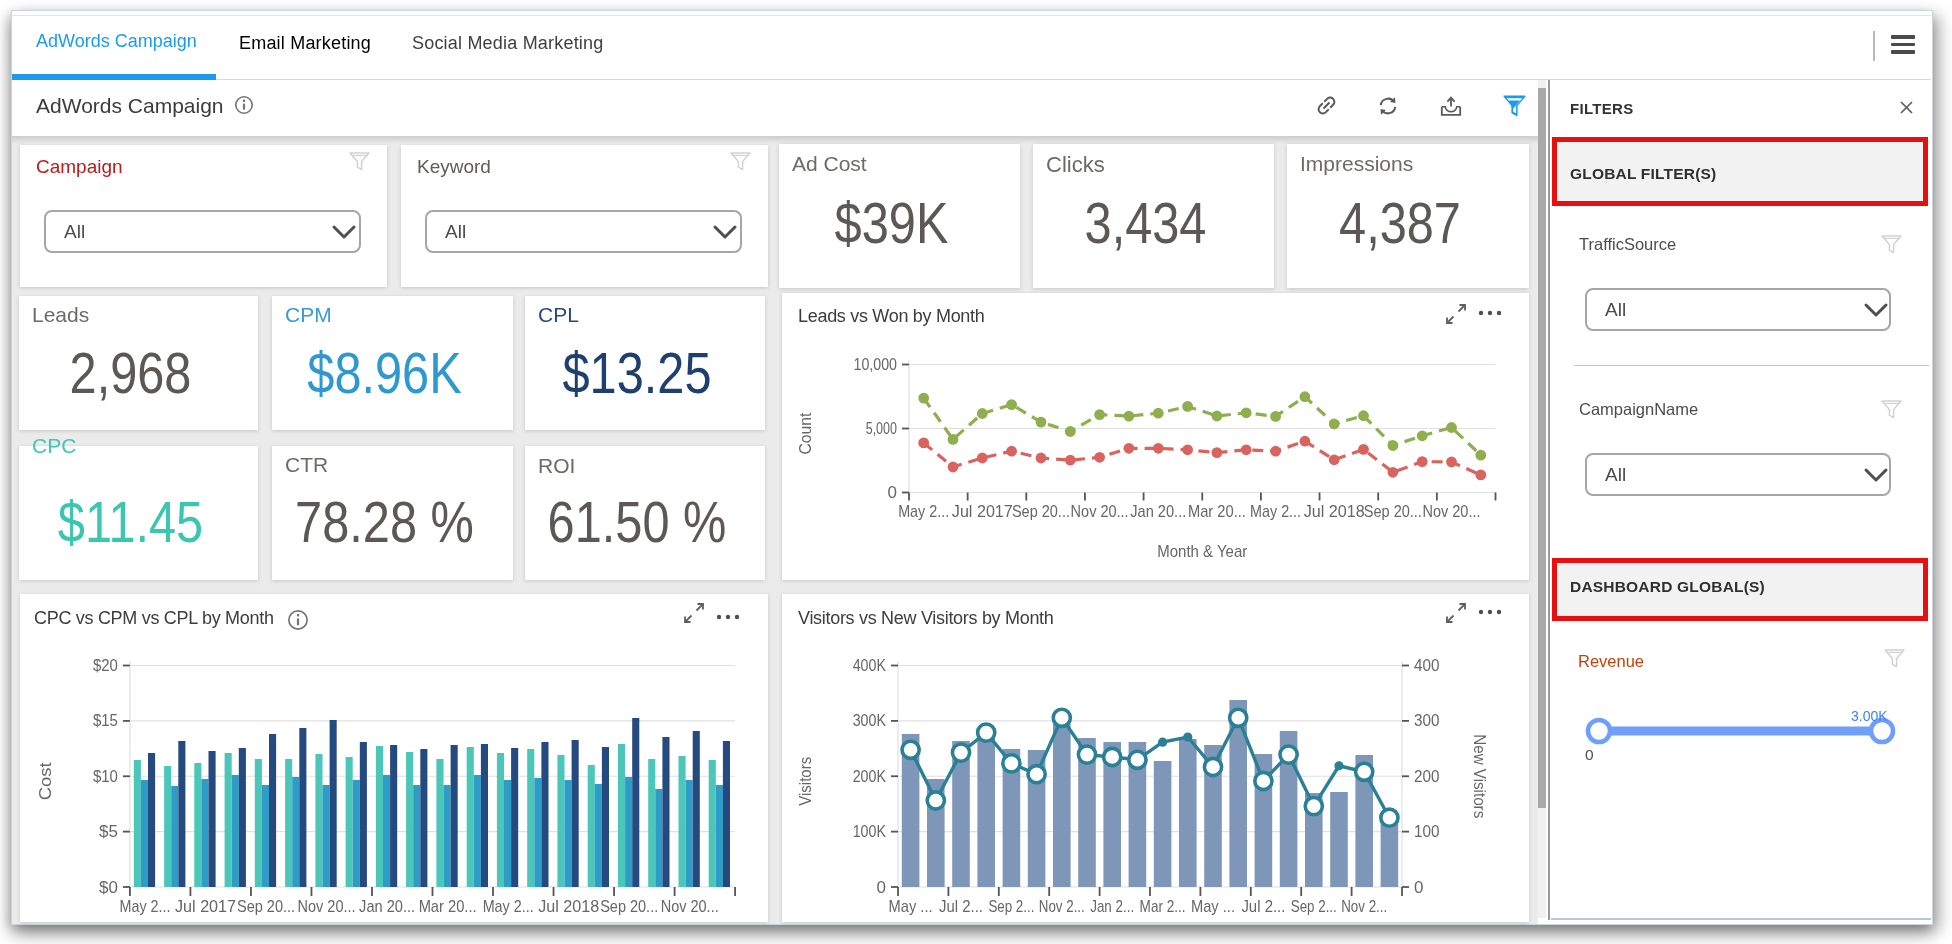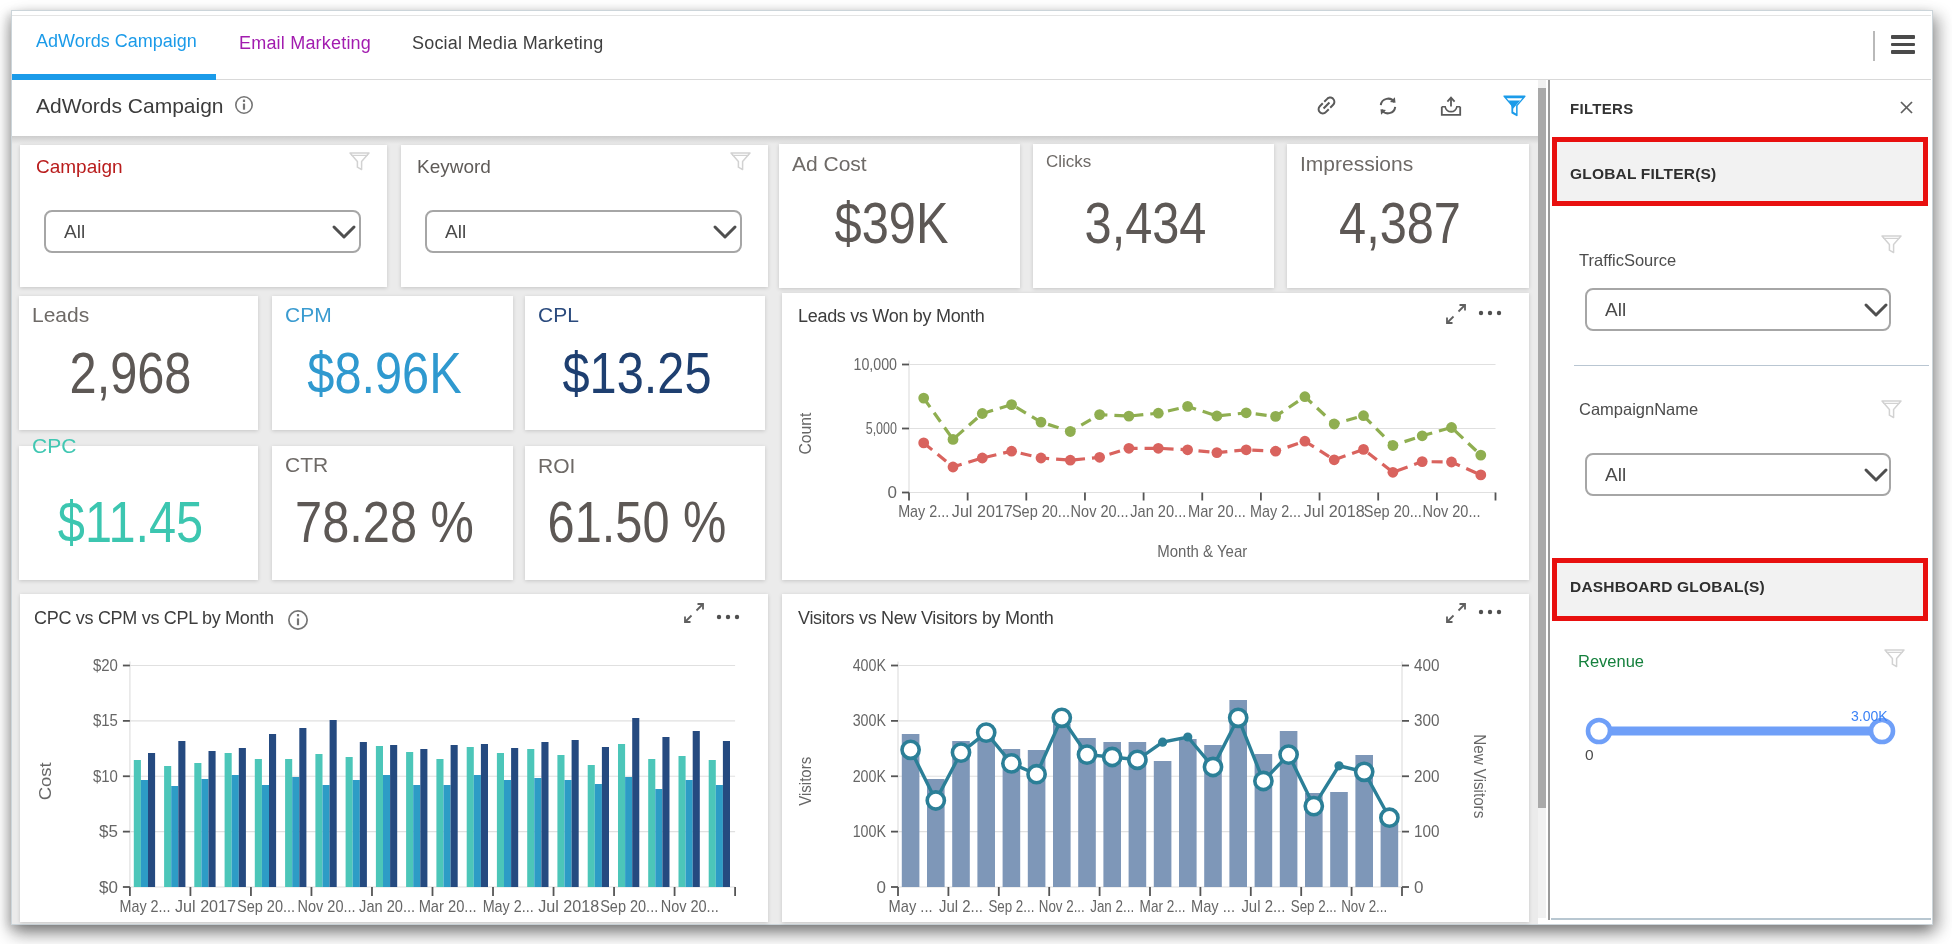--- a/index.html
+++ b/index.html
@@ -11,21 +11,21 @@
 svg{position:absolute;overflow:visible;}
 </style></head>
 <body>
 <div id="page">
 
 <div class="abs" style="left:11px;top:10px;width:1920px;height:913px;background:#fff;border:1px solid #ccd5da;box-shadow:0 9px 16px rgba(0,0,0,0.36),8px 5px 14px rgba(0,0,0,0.18),-4px 3px 9px rgba(0,0,0,0.12);"></div>
 <div class="abs" style="left:12px;top:15px;width:1919px;height:1px;background:#e4e4e4;"></div>
 <div class="abs" style="left:12px;top:78.5px;width:1919px;height:1.5px;background:#d9d9d9;"></div>
 <div class="abs" style="left:12px;top:74px;width:204px;height:6px;background:#1b9be9;"></div>
 <div class="abs" style="left:36px;top:31px;font-size:18px;color:#1b9be9;">AdWords Campaign</div>
-<div class="abs" style="left:239px;top:33px;font-size:18px;color:#a21caf;letter-spacing:0.2px;">Email Marketing</div>
+<div class="abs" style="left:239px;top:33px;font-size:18px;color:#000000;letter-spacing:0.2px;">Email Marketing</div>
 <div class="abs" style="left:412px;top:33px;font-size:18px;color:#3f3f3f;letter-spacing:0.2px;">Social Media Marketing</div>
 <div class="abs" style="left:1873px;top:31px;width:1.5px;height:30px;background:#b9b9b9;"></div>
 <div class="abs" style="left:1891px;top:35px;width:24px;height:3.5px;background:#4a4a4a;border-radius:1px;"></div>
 <div class="abs" style="left:1891px;top:42.5px;width:24px;height:3.5px;background:#4a4a4a;border-radius:1px;"></div>
 <div class="abs" style="left:1891px;top:50px;width:24px;height:3.5px;background:#4a4a4a;border-radius:1px;"></div>
 <div class="abs" style="left:36px;top:94px;font-size:21px;color:#3c3c3c;">AdWords Campaign</div>
 <svg class="abs" style="left:235px;top:96px;" width="18" height="18" viewBox="0 0 18 18">
       <circle cx="9.0" cy="9.0" r="8.2" fill="none" stroke="#757575" stroke-width="1.6"></circle>
       <rect x="7.9" y="7.56" width="2.2" height="6.12" fill="#757575"></rect>
       <rect x="7.9" y="3.6" width="2.2" height="2.4" fill="#757575"></rect>
@@ -79,21 +79,21 @@
     </svg>
 <div class="ddl" style="left:425px;top:210px;width:313px;"></div>
 <div class="abs" style="left:445px;top:221px;font-size:19px;color:#4a4a4a;">All</div>
 <svg class="abs" style="left:713.5px;top:225.5px;" width="22" height="12" viewBox="0 0 22 12">
       <polyline points="1,1 11.0,11 21,1" fill="none" stroke="#4f4f4f" stroke-width="3" stroke-linejoin="round" stroke-linecap="round"></polyline>
     </svg>
 <div class="card" style="left:779px;top:144px;width:241px;height:144px;"></div>
 <div class="abs" style="left:792px;top:152px;font-size:21px;color:#6e6a67;">Ad Cost</div>
 <div class="val" style="left:779px;top:194px;width:225px;color:#5d5855;">$39K</div>
 <div class="card" style="left:1033px;top:144px;width:241px;height:144px;"></div>
-<div class="abs" style="left:1046px;top:152px;font-size:17px;color:#6e6a67;">Clicks</div>
+<div class="abs" style="left:1046px;top:152px;font-size:22px;color:#6e6a67;">Clicks</div>
 <div class="val" style="left:1033px;top:194px;width:225px;color:#5d5855;">3,434</div>
 <div class="card" style="left:1287px;top:144px;width:242px;height:144px;"></div>
 <div class="abs" style="left:1300px;top:152px;font-size:21px;color:#6e6a67;">Impressions</div>
 <div class="val" style="left:1287px;top:194px;width:226px;color:#5d5855;">4,387</div>
 <div class="card" style="left:19px;top:296px;width:239px;height:134px;"></div>
 <div class="abs" style="left:32px;top:303px;font-size:21px;color:#6e6a67;">Leads</div>
 <div class="val" style="left:19px;top:344px;width:223px;color:#5d5855;">2,968</div>
 <div class="card" style="left:272px;top:296px;width:241px;height:134px;"></div>
 <div class="abs" style="left:285px;top:303px;font-size:21px;color:#3a9bd0;">CPM</div>
 <div class="val" style="left:272px;top:344px;width:225px;color:#2f99cf;">$8.96K</div>
@@ -433,42 +433,42 @@
 <div class="abs" style="left:1551px;top:918px;width:380px;height:2px;background:#b8c7d1;"></div>
 <div class="abs" style="left:1570px;top:100px;font-size:15px;font-weight:bold;color:#333;letter-spacing:0.3px;">FILTERS</div>
 <svg class="abs" style="left:1900px;top:101px;" width="13" height="13" viewBox="0 0 13 13">
 <line x1="1" y1="1" x2="12" y2="12" stroke="#5f5f5f" stroke-width="1.7"></line>
 <line x1="12" y1="1" x2="1" y2="12" stroke="#5f5f5f" stroke-width="1.7"></line>
     </svg>
 <div class="abs" style="left:1552px;top:137px;width:366px;height:59px;border:5px solid #e8100f;background:#f2f2f2;"></div>
 <div class="abs" style="left:1570px;top:165px;font-size:15.5px;font-weight:bold;color:#2f2f2f;letter-spacing:0.2px;">GLOBAL FILTER(S)</div>
 <div class="abs" style="left:1552px;top:558px;width:366px;height:53px;border:5px solid #e8100f;background:#f2f2f2;"></div>
 <div class="abs" style="left:1570px;top:578px;font-size:15.5px;font-weight:bold;color:#2f2f2f;letter-spacing:0.2px;">DASHBOARD GLOBAL(S)</div>
-<div class="abs" style="left:1579px;top:235px;font-size:16.5px;color:#4c4c4c;margin-top:16px;">TrafficSource</div>
+<div class="abs" style="left:1579px;top:235px;font-size:16.5px;color:#4c4c4c;">TrafficSource</div>
 <svg class="abs" style="left:1881px;top:235px;" width="21" height="20" viewBox="0 0 21 20">
       <path d="M1 1 h19 l-7.4 8.4 v8.2 l-4.2 -2.4 v-5.8 z" fill="none" stroke="#d2d2d2" stroke-width="1.5" stroke-linejoin="round"></path>
       <line x1="2.2" y1="3.4" x2="18.8" y2="3.4" stroke="#d2d2d2" stroke-width="1.2000000000000002"></line>
     </svg>
 <div class="ddl" style="left:1585px;top:288px;width:302px;"></div>
 <div class="abs" style="left:1605px;top:299px;font-size:19px;color:#4a4a4a;">All</div>
 <svg class="abs" style="left:1865.0px;top:303.5px;" width="22" height="12" viewBox="0 0 22 12">
       <polyline points="1,1 11.0,11 21,1" fill="none" stroke="#4f4f4f" stroke-width="3" stroke-linejoin="round" stroke-linecap="round"></polyline>
     </svg>
 <div class="abs" style="left:1574px;top:364.5px;width:355px;height:1.5px;background:#b9c6d2;"></div>
 <div class="abs" style="left:1579px;top:400px;font-size:16.5px;color:#4c4c4c;">CampaignName</div>
 <svg class="abs" style="left:1881px;top:400px;" width="21" height="20" viewBox="0 0 21 20">
       <path d="M1 1 h19 l-7.4 8.4 v8.2 l-4.2 -2.4 v-5.8 z" fill="none" stroke="#d2d2d2" stroke-width="1.5" stroke-linejoin="round"></path>
       <line x1="2.2" y1="3.4" x2="18.8" y2="3.4" stroke="#d2d2d2" stroke-width="1.2000000000000002"></line>
     </svg>
 <div class="ddl" style="left:1585px;top:453px;width:302px;"></div>
 <div class="abs" style="left:1605px;top:464px;font-size:19px;color:#4a4a4a;">All</div>
 <svg class="abs" style="left:1865.0px;top:468.5px;" width="22" height="12" viewBox="0 0 22 12">
       <polyline points="1,1 11.0,11 21,1" fill="none" stroke="#4f4f4f" stroke-width="3" stroke-linejoin="round" stroke-linecap="round"></polyline>
     </svg>
-<div class="abs" style="left:1578px;top:652px;font-size:16.5px;color:#15803d;">Revenue</div>
+<div class="abs" style="left:1578px;top:652px;font-size:16.5px;color:#c2410c;">Revenue</div>
 <svg class="abs" style="left:1884px;top:649px;" width="21" height="20" viewBox="0 0 21 20">
       <path d="M1 1 h19 l-7.4 8.4 v8.2 l-4.2 -2.4 v-5.8 z" fill="none" stroke="#d2d2d2" stroke-width="1.5" stroke-linejoin="round"></path>
       <line x1="2.2" y1="3.4" x2="18.8" y2="3.4" stroke="#d2d2d2" stroke-width="1.2000000000000002"></line>
     </svg>
 <svg class="abs" style="left:1580px;top:710px;" width="330" height="45" viewBox="0 0 330 45">
 <line x1="19" y1="21" x2="302" y2="21" stroke="#6f9ff8" stroke-width="9" stroke-linecap="round"></line>
 <circle cx="19" cy="21" r="11" fill="#fff" stroke="#6f9ff8" stroke-width="4.6"></circle>
 <circle cx="302" cy="21" r="11" fill="#fff" stroke="#6f9ff8" stroke-width="4.6"></circle>
 </svg>
 <div class="abs" style="left:1585px;top:746px;font-size:15.5px;color:#4c4c4c;">0</div>

